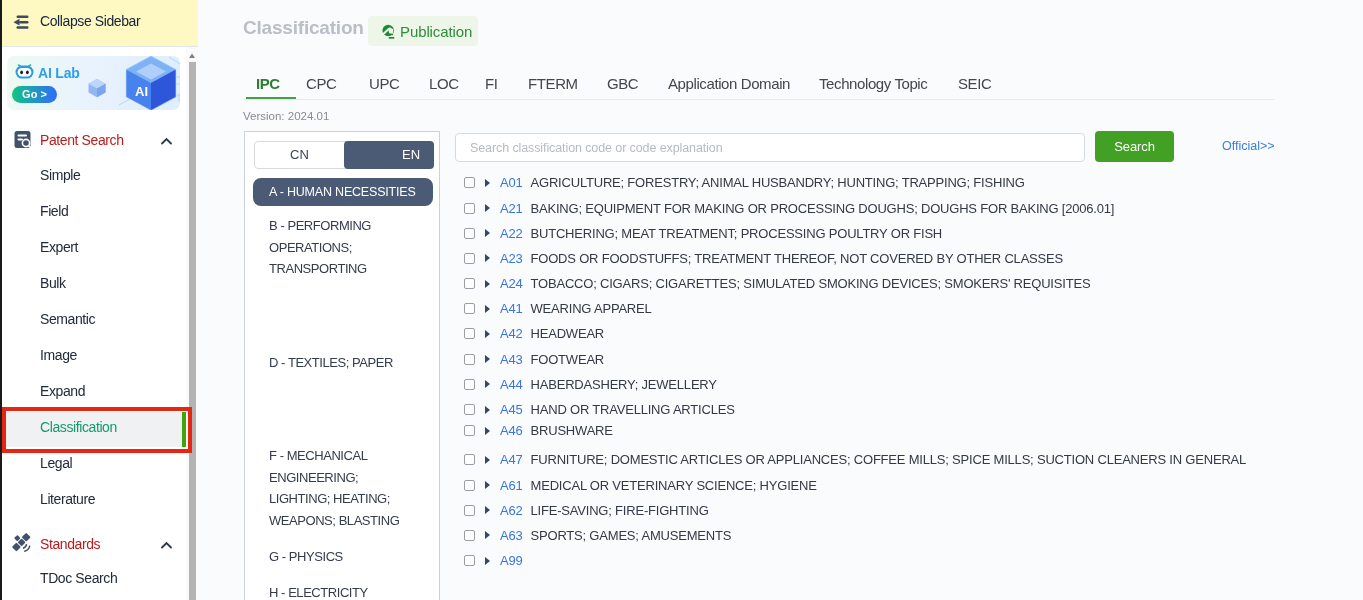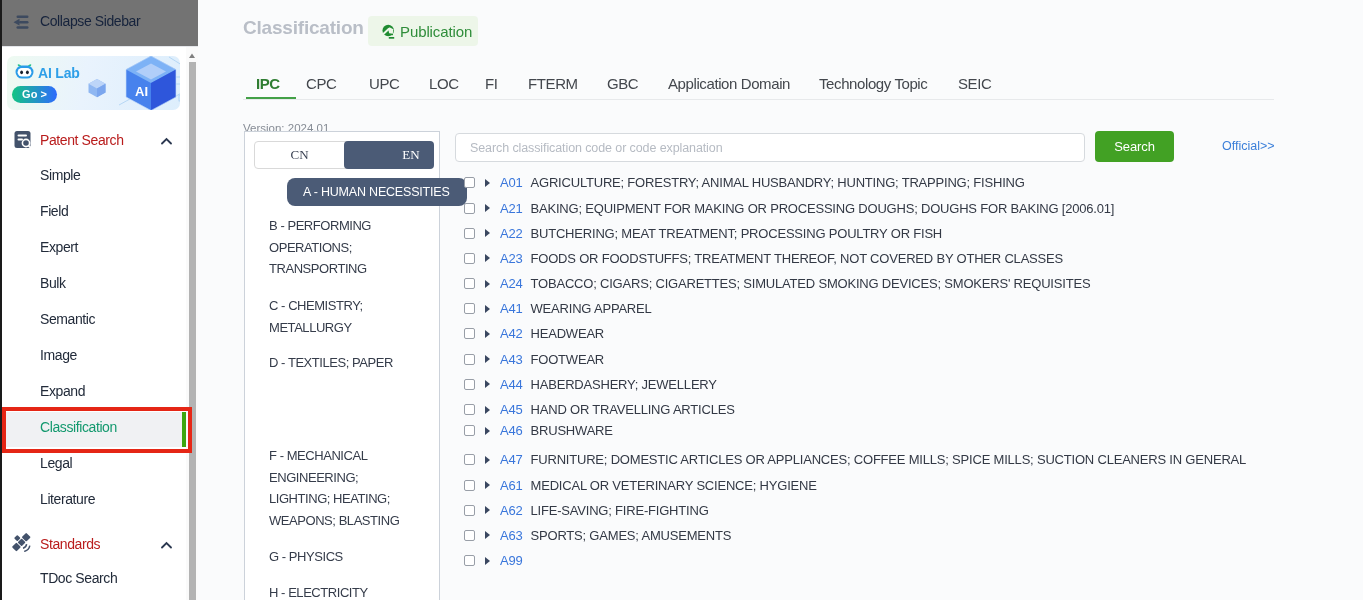--- a/index.html
+++ b/index.html
@@ -3,21 +3,21 @@
 <meta charset="utf-8">
 <style>
 * { margin:0; padding:0; box-sizing:border-box; }
 html,body { width:1363px; height:600px; overflow:hidden; }
 body { font-family:"Liberation Sans", sans-serif; background:#fafbfc; position:relative; }
 .abs { position:absolute; }
 
 
 #sidebar { left:0; top:0; width:186px; height:600px; background:#fff; }
 #blackedge { left:0; top:0; width:2px; height:600px; background:#1a1a1a; z-index:50; }
-#sb-head { left:0; top:0; width:198px; height:47px; border-bottom:1px solid #e4e6ea; background:#737373; }
+#sb-head { left:0; top:0; width:198px; height:47px; border-bottom:1px solid #e4e6ea; background:#fef9c3; }
 #sb-head .txt { position:absolute; left:40px; top:13px; font-size:14px; letter-spacing:-0.4px; color:#16233c; }
 #collapse-ico { position:absolute; left:13px; top:13px; }
 
 
 #banner { left:7px; top:56px; width:173px; height:54px; border-radius:7px;
   background:linear-gradient(100deg,#eefaf1 0%,#e9f3fd 45%,#ddeefc 100%); overflow:hidden; }
 #ailab-txt { position:absolute; left:31px; top:9px; font-size:14px; font-weight:bold; color:#2e9fe8; letter-spacing:-0.2px; }
 #gopill { position:absolute; left:5px; top:30px; width:45px; height:17px; border-radius:9px;
   background:linear-gradient(90deg,#13c483,#2f6bfd); color:#fff; font-size:11px; font-weight:bold;
   text-align:center; line-height:17px; }
@@ -37,28 +37,28 @@
 
 #title { left:243px; top:17px; font-size:19px; font-weight:bold; color:#b9bec7; letter-spacing:-0.2px; }
 #badge { left:368px; top:16px; width:110px; height:30px; background:#edf6e9; border-radius:4px; }
 #badge-txt { position:absolute; left:32px; top:7px; font-size:15px; color:#2f8d3a; letter-spacing:-0.1px; }
 
 
 .tab { position:absolute; top:75px; font-size:15px; letter-spacing:-0.4px; color:#43474d; }
 #tab-ipc { color:#2f7d32; font-weight:bold; }
 #tab-underline { left:246px; top:97px; width:50px; height:2px; background:#43a047; z-index:5; }
 #tab-sep { left:243px; top:99px; width:1031px; height:1px; background:#e7e9eb; }
-#version { left:243px; top:110px; font-size:11.5px; color:#868c95;margin-top:12px; }
+#version { left:243px; top:110px; font-size:11.5px; color:#868c95; }
 
 
 #panel { left:244px; top:131px; width:196px; height:470px; background:#fff; border:1px solid #ccd2da; border-bottom:none; }
-#toggle { position:absolute; left:9px; top:9px; width:178px; height:28px; border:1px solid #d9d9d9; border-radius:4px; background:#fff;font-family:Liberation Serif, serif; }
+#toggle { position:absolute; left:9px; top:9px; width:178px; height:28px; border:1px solid #d9d9d9; border-radius:4px; background:#fff; }
 #tog-cn { position:absolute; left:0; top:0; width:89px; height:26px; line-height:26px; text-align:center; font-size:13px; color:#3c4354; }
 #tog-en { position:absolute; left:89px; top:-1px; width:90px; height:28px; line-height:28px; text-align:center; font-size:13px; color:#fff; background:#4b5b76; border-radius:4px;padding-left:44px; }
-#sec-a { position:absolute; left:8px; top:46px; width:180px; height:28px; background:#4b5b76; border-radius:8px; color:#fff; font-size:12.5px; letter-spacing:-0.2px; line-height:28px; padding-left:16px;margin-left:34px; }
+#sec-a { position:absolute; left:8px; top:46px; width:180px; height:28px; background:#4b5b76; border-radius:8px; color:#fff; font-size:12.5px; letter-spacing:-0.2px; line-height:28px; padding-left:16px; }
 .pitem { position:absolute; left:24px; width:160px; font-size:13px; letter-spacing:-0.45px; color:#353c4a; line-height:21.5px; }
 
 
 #sinput { left:455px; top:133px; width:630px; height:29px; border:1px solid #d6dade; border-radius:4px; background:#fff; }
 #sinput span { position:absolute; left:14px; top:7px; font-size:12.5px; color:#b6bbc3; letter-spacing:-0.1px; }
 #sbtn { left:1095px; top:131px; width:79px; height:31px; background:#42a124; border-radius:4px; color:#fff; font-size:13px; text-align:center; line-height:31px; letter-spacing:-0.1px; }
 #official { left:1222px; top:139px; font-size:12.5px; color:#3b7fd9; }
 
 
 .row { position:absolute; left:464px; height:25.17px; display:flex; align-items:center; }
@@ -185,21 +185,20 @@
 <div class="abs" id="tab-underline"></div>
 <div class="abs" id="version">Version: 2024.01</div>
 
 <div class="abs" id="panel">
   <div id="toggle">
     <span id="tog-cn">CN</span>
     <span id="tog-en">EN</span>
   </div>
   <div id="sec-a">A - HUMAN NECESSITIES</div>
   <div class="pitem" style="top:83px">B - PERFORMING<br>OPERATIONS;<br>TRANSPORTING</div>
-  <div class="pitem" style="top:163px">C - CHEMISTRY;<br>METALLURGY</div>
   <div class="pitem" style="top:220px">D - TEXTILES; PAPER</div>
   <div class="pitem" style="top:313px">F - MECHANICAL<br>ENGINEERING;<br>LIGHTING; HEATING;<br>WEAPONS; BLASTING</div>
   <div class="pitem" style="top:414px">G - PHYSICS</div>
   <div class="pitem" style="top:450px">H - ELECTRICITY</div>
 </div>
 
 <div class="abs" id="sinput">
     <span>Search classification code or code explanation</span>
   </div>
 <div class="abs" id="sbtn">Search</div>

